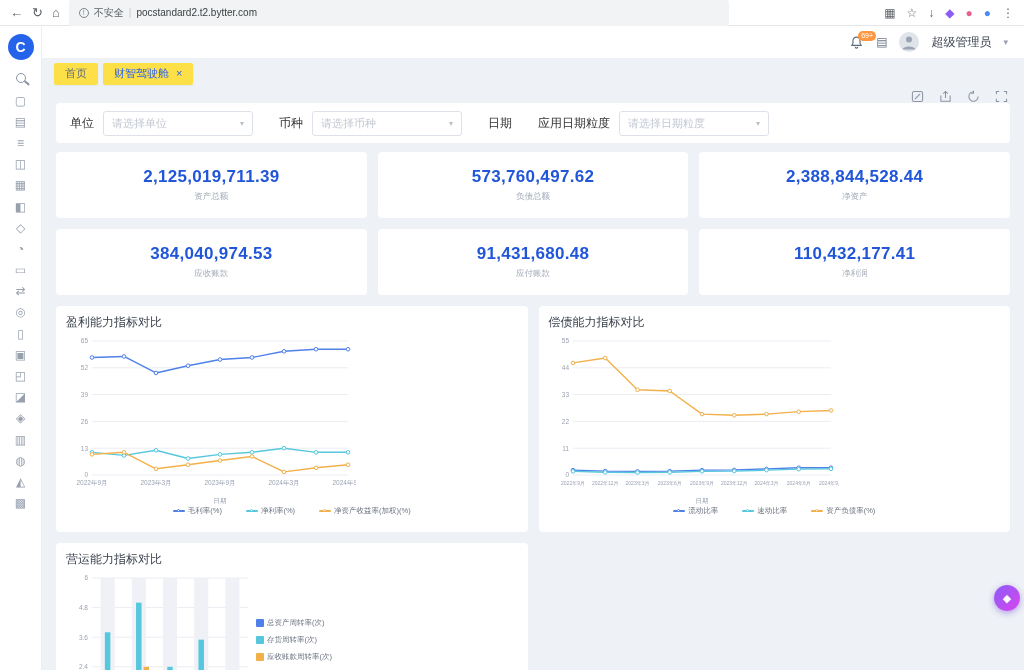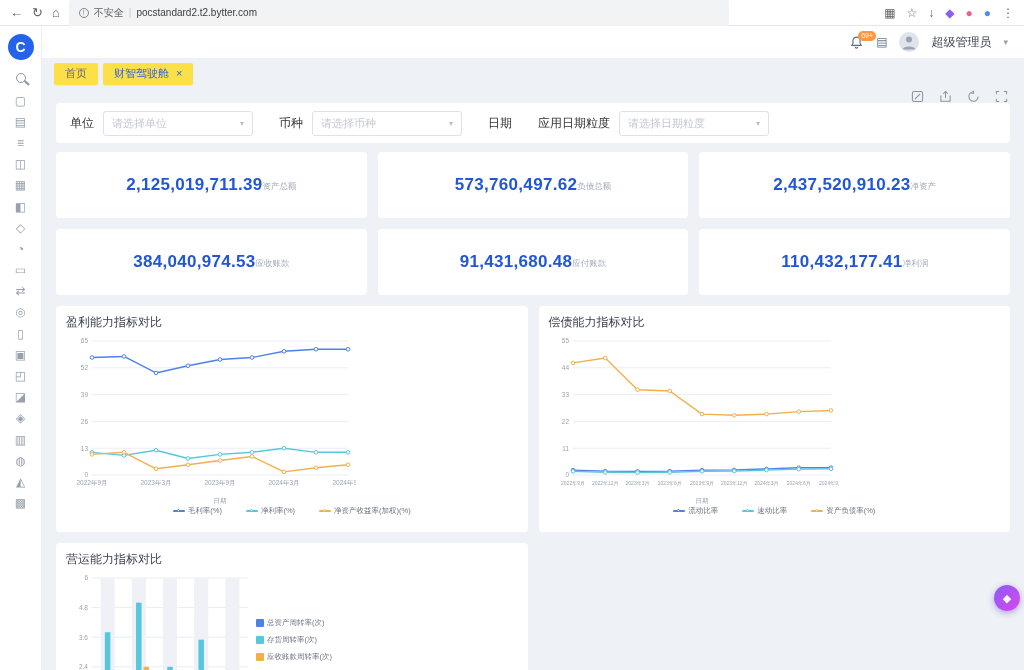--- a/index.html
+++ b/index.html
@@ -43,21 +43,21 @@
 .fcard{background:#fff;border-radius:4px;min-height:40px;display:flex;align-items:center;gap:26px;padding:0 14px;margin-bottom:9px}
 .fgroup{display:flex;align-items:center;gap:9px}
 .flabel{font-size:12px;color:#333;white-space:nowrap}
 .fselect{width:150px;height:25px;border:1px solid #dde1e8;border-radius:3px;display:flex;align-items:center;justify-content:space-between;padding:0 8px;background:#fff;cursor:pointer}
 .ph{font-size:11px;color:#c2c8d2}
 .selcaret{color:#b9c0ca;font-size:8px}
 .fdate{width:186px;height:25px;border:1px solid #dde1e8;border-radius:3px;display:flex;align-items:center;justify-content:center;gap:14px;background:#fff;cursor:pointer}
 .dsep{font-size:10px;color:#c2c8d2}
 
 .kpis{display:grid;grid-template-columns:repeat(3,1fr);gap:11px;margin-bottom:11px}
-.kpi{background:#fff;border-radius:4px;height:66px;display:flex;flex-direction:row;align-items:center;justify-content:center}
+.kpi{background:#fff;border-radius:4px;height:66px;display:flex;flex-direction:column;align-items:center;justify-content:center}
 .kpi-v{font-size:17px;font-weight:bold;color:#2156d9;letter-spacing:.3px}
 .kpi-l{font-size:8.5px;color:#a3abb8;margin-top:4px}
 
 .charts{display:grid;grid-template-columns:repeat(2,1fr);gap:11px;margin-bottom:11px}
 .card{background:#fff;border-radius:4px;padding:8px 10px}
 .chart-card{height:226px;display:flex;flex-direction:column}
 .ctitle{font-size:12px;color:#3a414d;margin-bottom:2px}
 .legend{display:flex;justify-content:center;gap:24px;margin-top:1px;flex-wrap:nowrap}
 .lg-item{display:flex;align-items:center;gap:3px;font-size:7.5px;color:#6b7380;white-space:nowrap;cursor:pointer}
 .lg-ln{width:12px;height:2px;border-radius:1px;position:relative;display:inline-block}
@@ -204,21 +204,21 @@
       <div class="kpis">
           <div class="kpi">
             <div class="kpi-v">2,125,019,711.39</div>
             <div class="kpi-l">资产总额</div>
           </div>
           <div class="kpi">
             <div class="kpi-v">573,760,497.62</div>
             <div class="kpi-l">负债总额</div>
           </div>
           <div class="kpi">
-            <div class="kpi-v">2,437,520,910.23</div>
+            <div class="kpi-v">2,388,844,528.44</div>
             <div class="kpi-l">净资产</div>
           </div>
           <div class="kpi">
             <div class="kpi-v">384,040,974.53</div>
             <div class="kpi-l">应收账款</div>
           </div>
           <div class="kpi">
             <div class="kpi-v">91,431,680.48</div>
             <div class="kpi-l">应付账款</div>
           </div>

